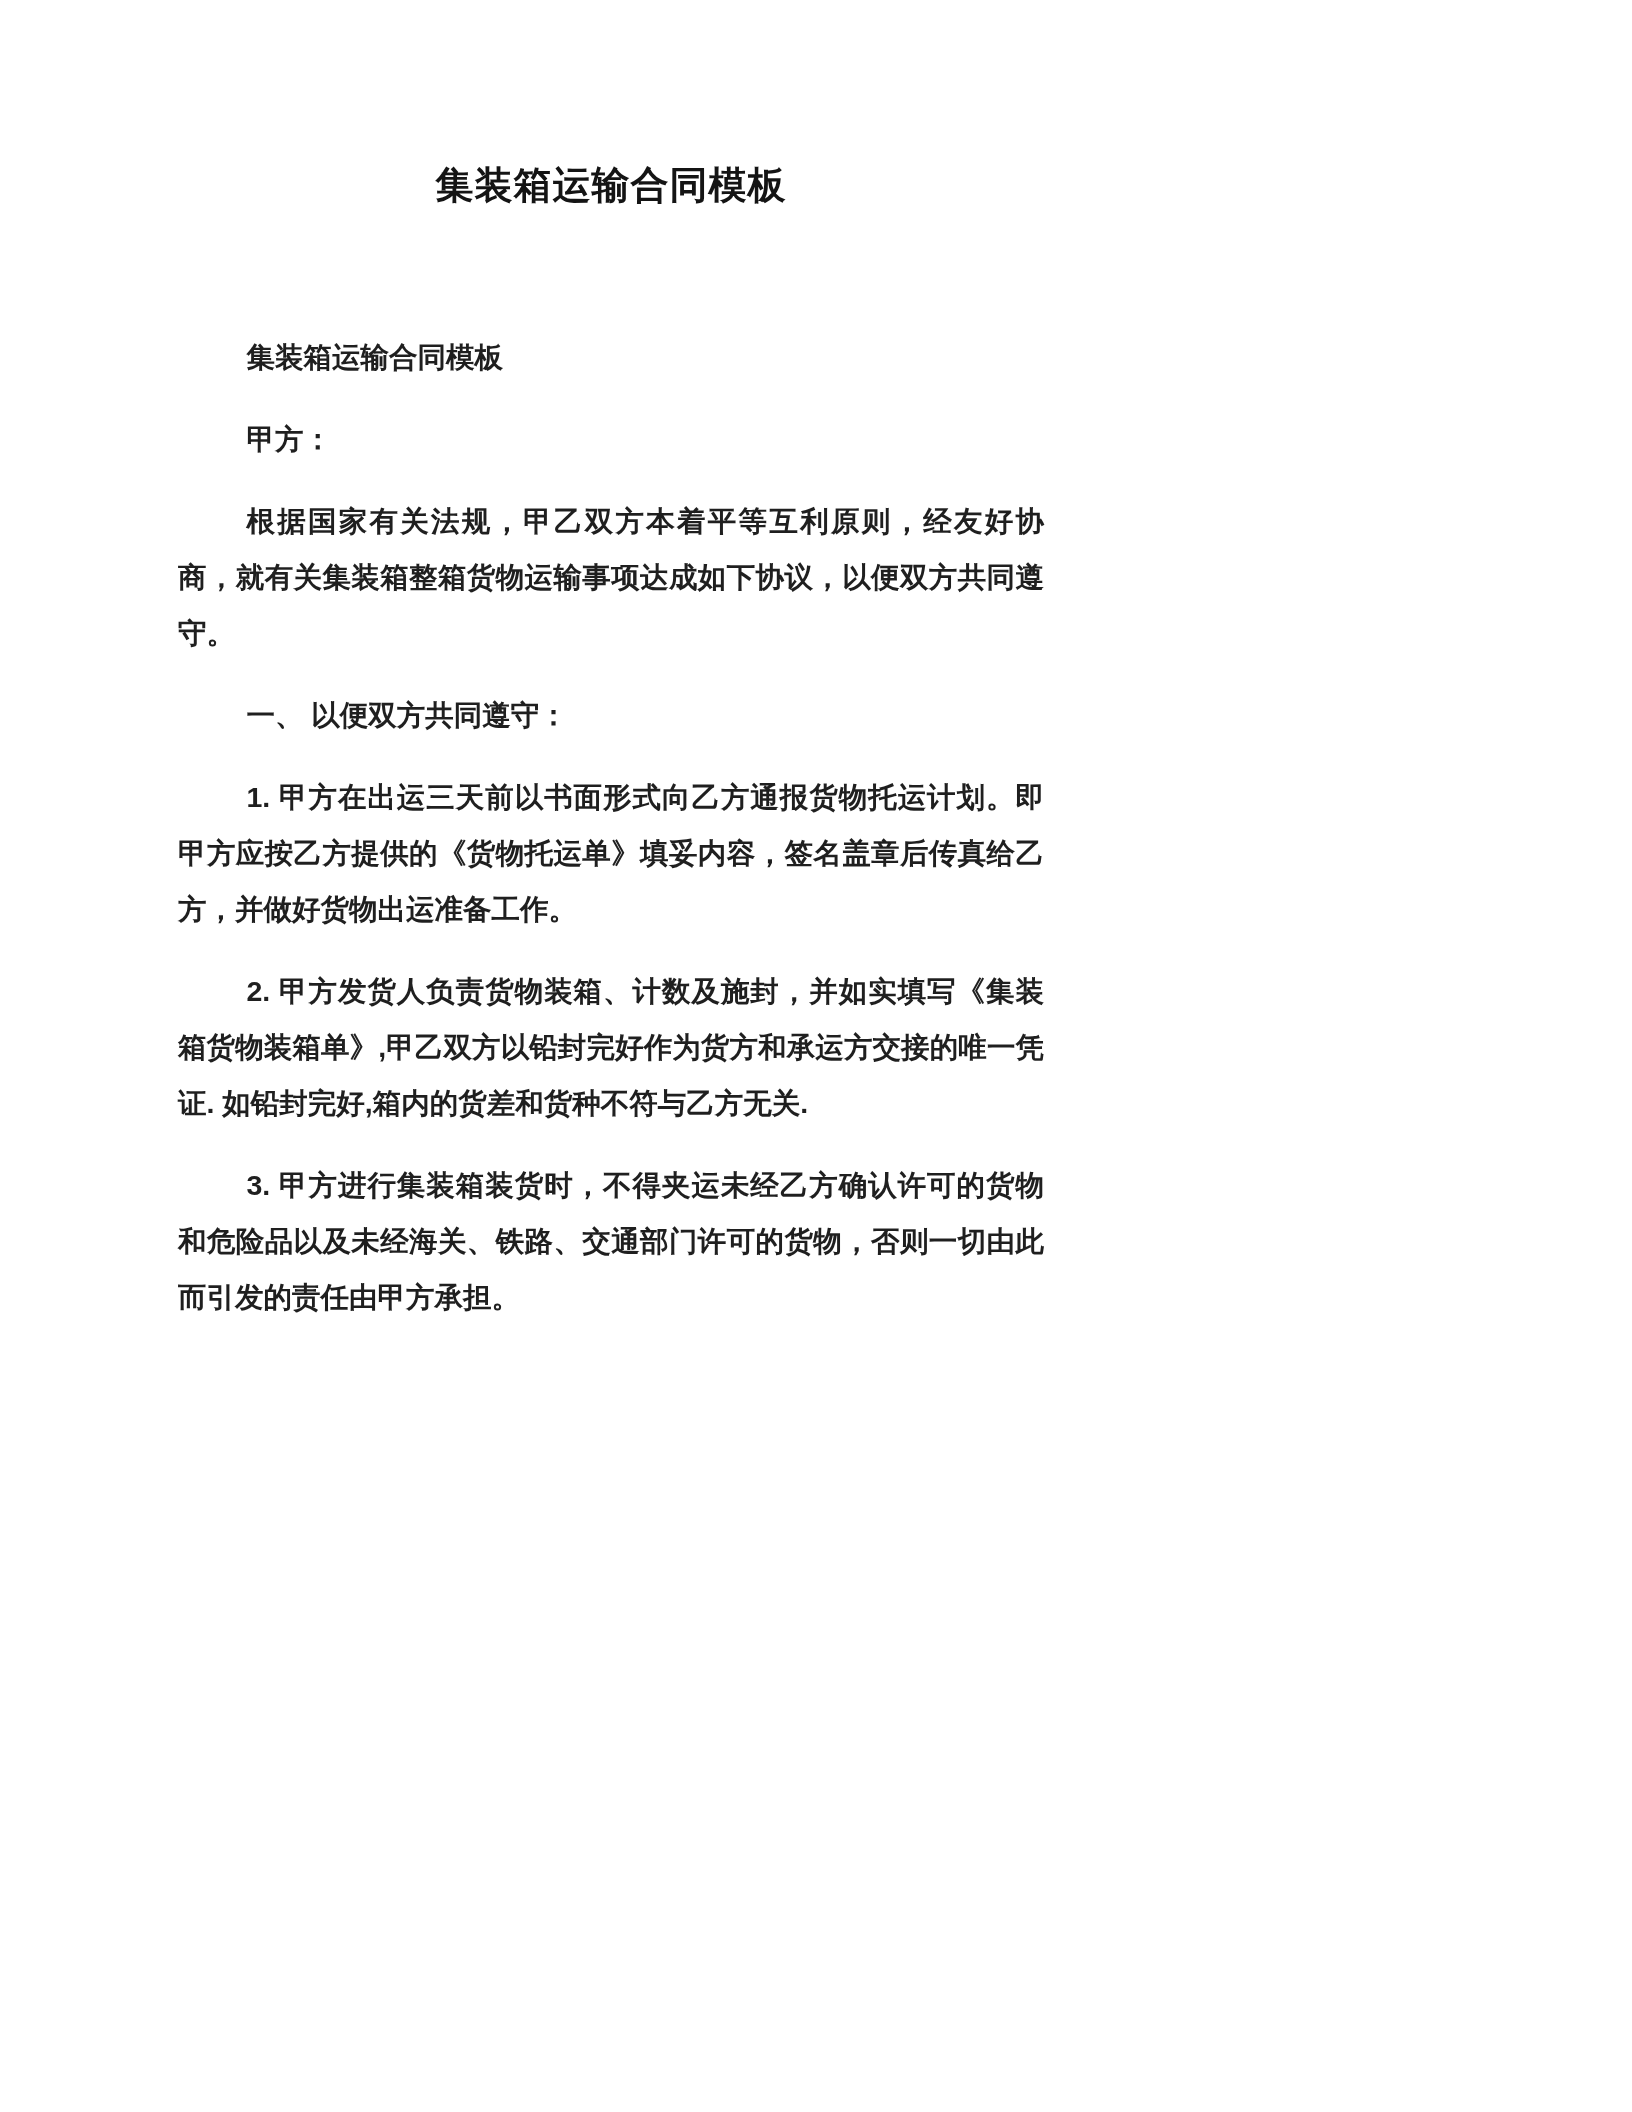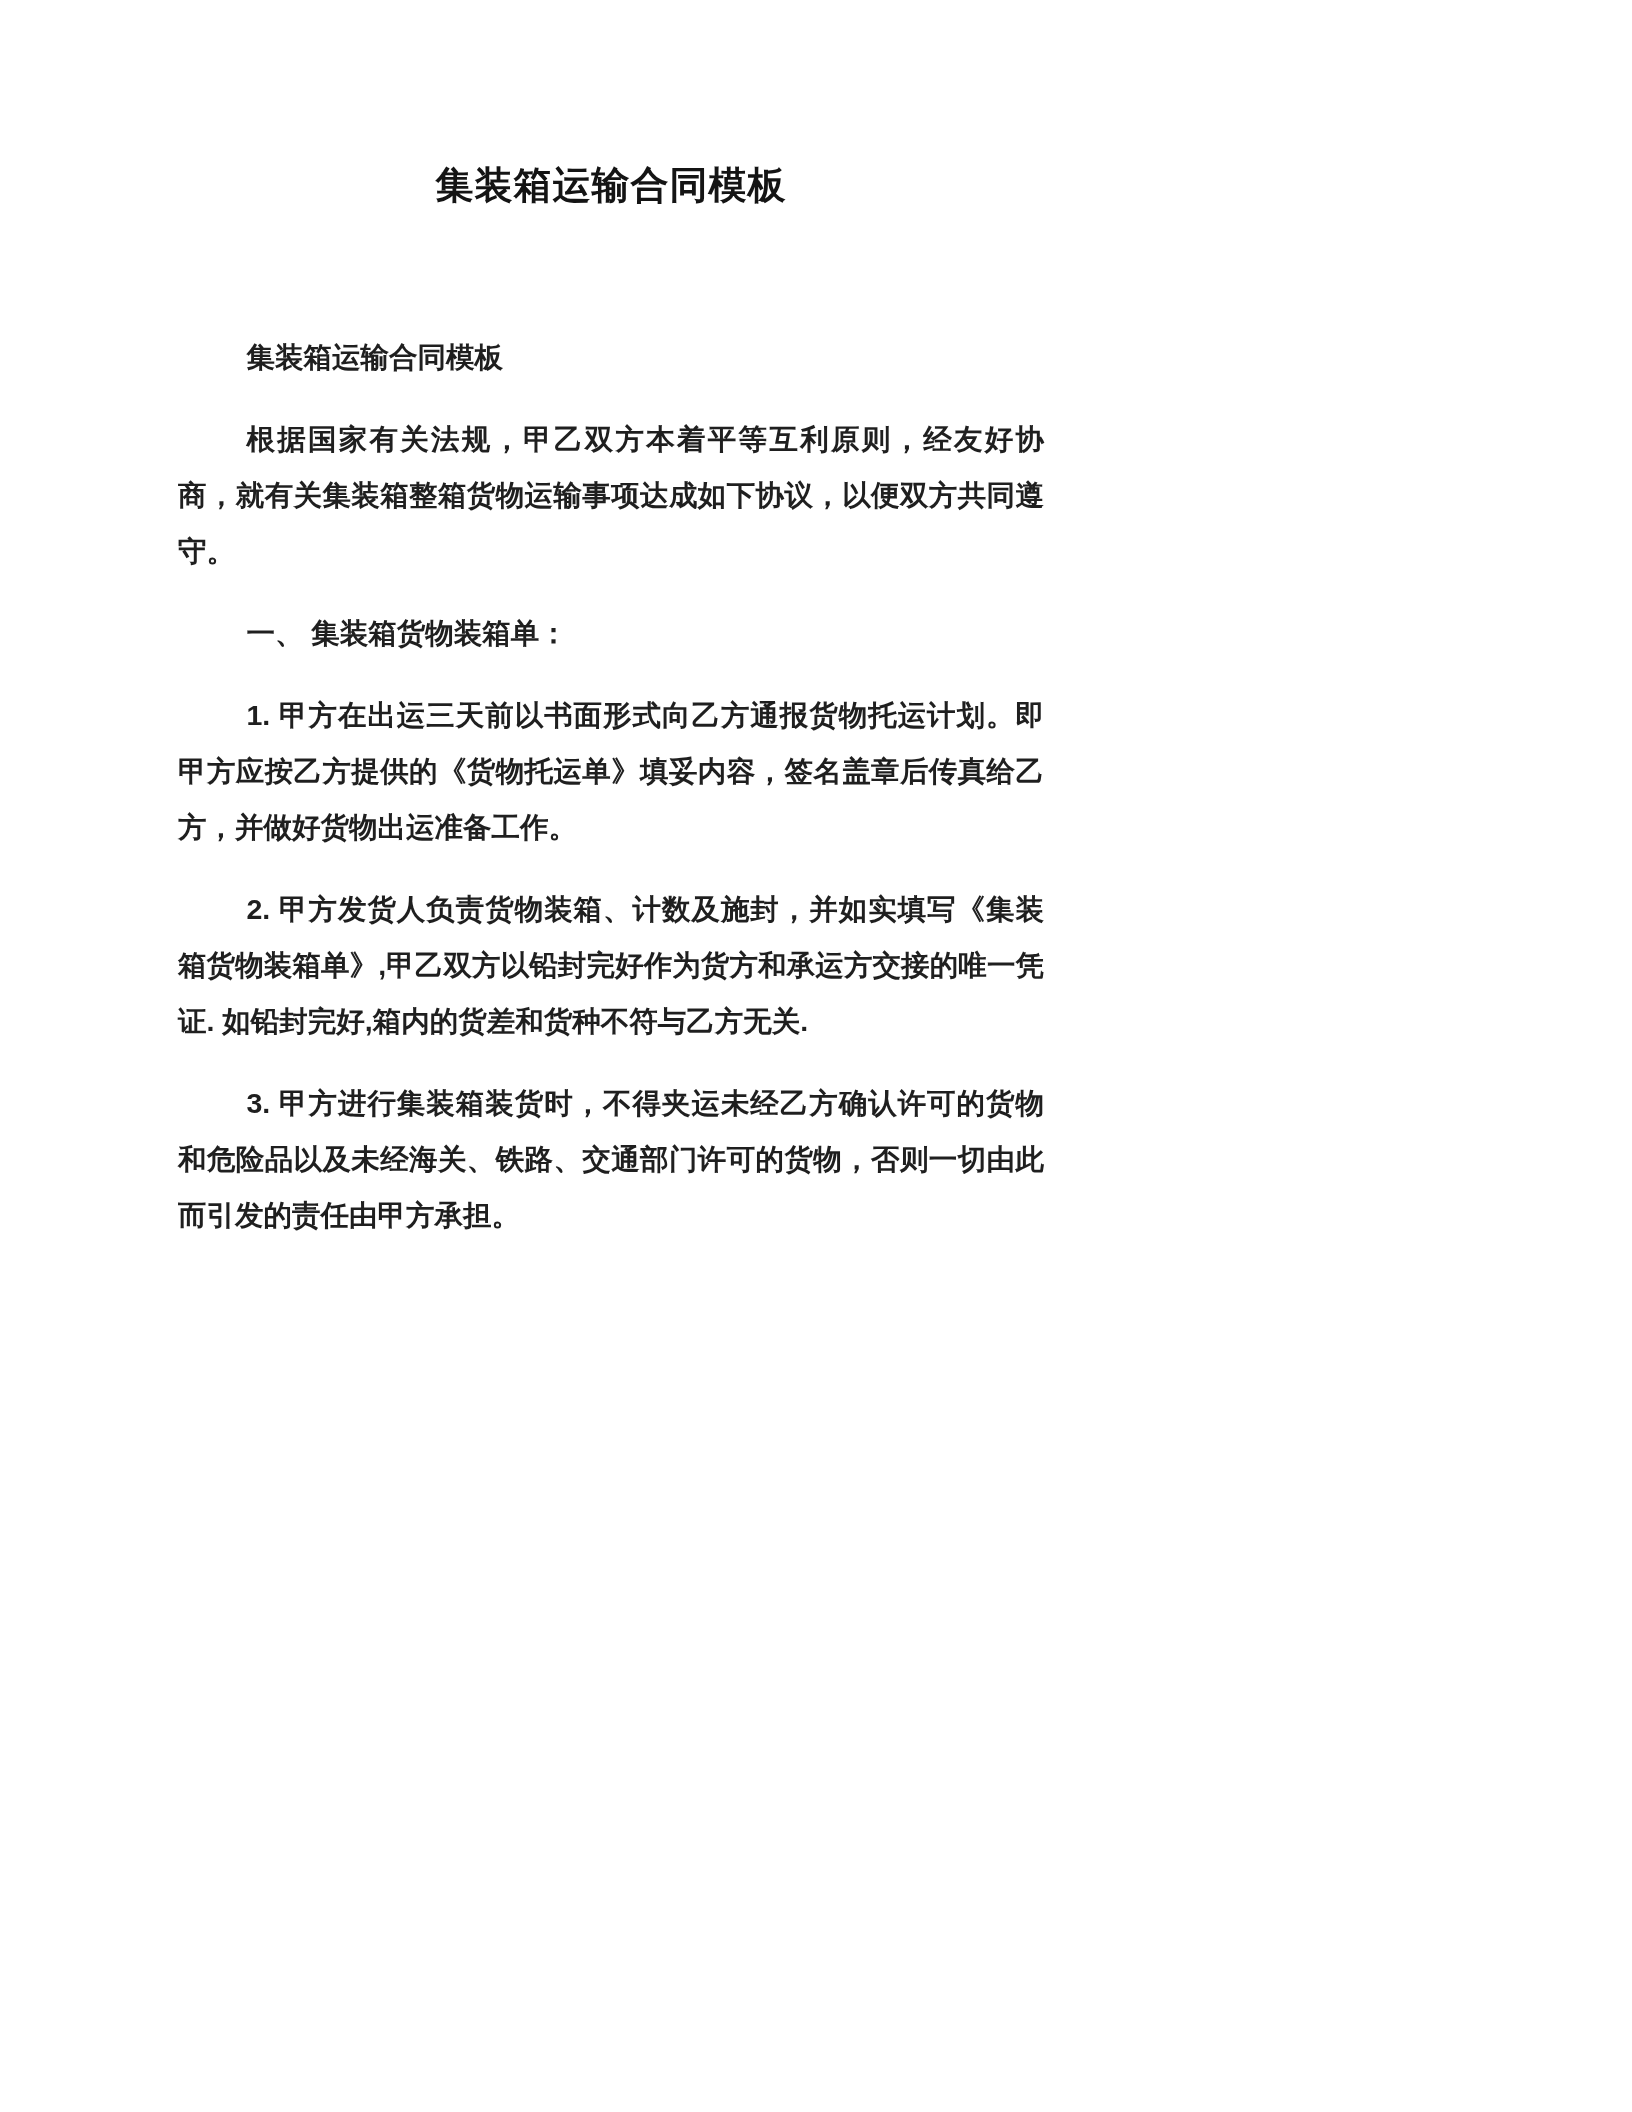--- a/index.html
+++ b/index.html
@@ -64,25 +64,26 @@
 </head>
 <body>
 
 <div class="page">
   <div class="content">
 
     <div class="doc-title">集装箱运输合同模板</div>
 
     <p class="para bold subtitle">集装箱运输合同模板</p>
 
+    <p class="para bold single">甲方：</p>
 
 
     <p class="para">根据国家有关法规，甲乙双方本着平等互利原则，经友好协商，就有关集装箱整箱货物运输事项达成如下协议，以便双方共同遵守。</p>
 
-    <p class="para section-heading">一、 集装箱货物装箱单：</p>
+    <p class="para section-heading">一、 以便双方共同遵守：</p>
 
     <p class="para">1. 甲方在出运三天前以书面形式向乙方通报货物托运计划。即甲方应按乙方提供的《货物托运单》填妥内容，签名盖章后传真给乙方，并做好货物出运准备工作。</p>
 
     <p class="para">2. 甲方发货人负责货物装箱、计数及施封，并如实填写《集装箱货物装箱单》,甲乙双方以铅封完好作为货方和承运方交接的唯一凭证. 如铅封完好,箱内的货差和货种不符与乙方无关.</p>
 
     <p class="para">3. 甲方进行集装箱装货时，不得夹运未经乙方确认许可的货物和危险品以及未经海关、铁路、交通部门许可的货物，否则一切由此而引发的责任由甲方承担。</p>
 
   </div>
 </div>
 

